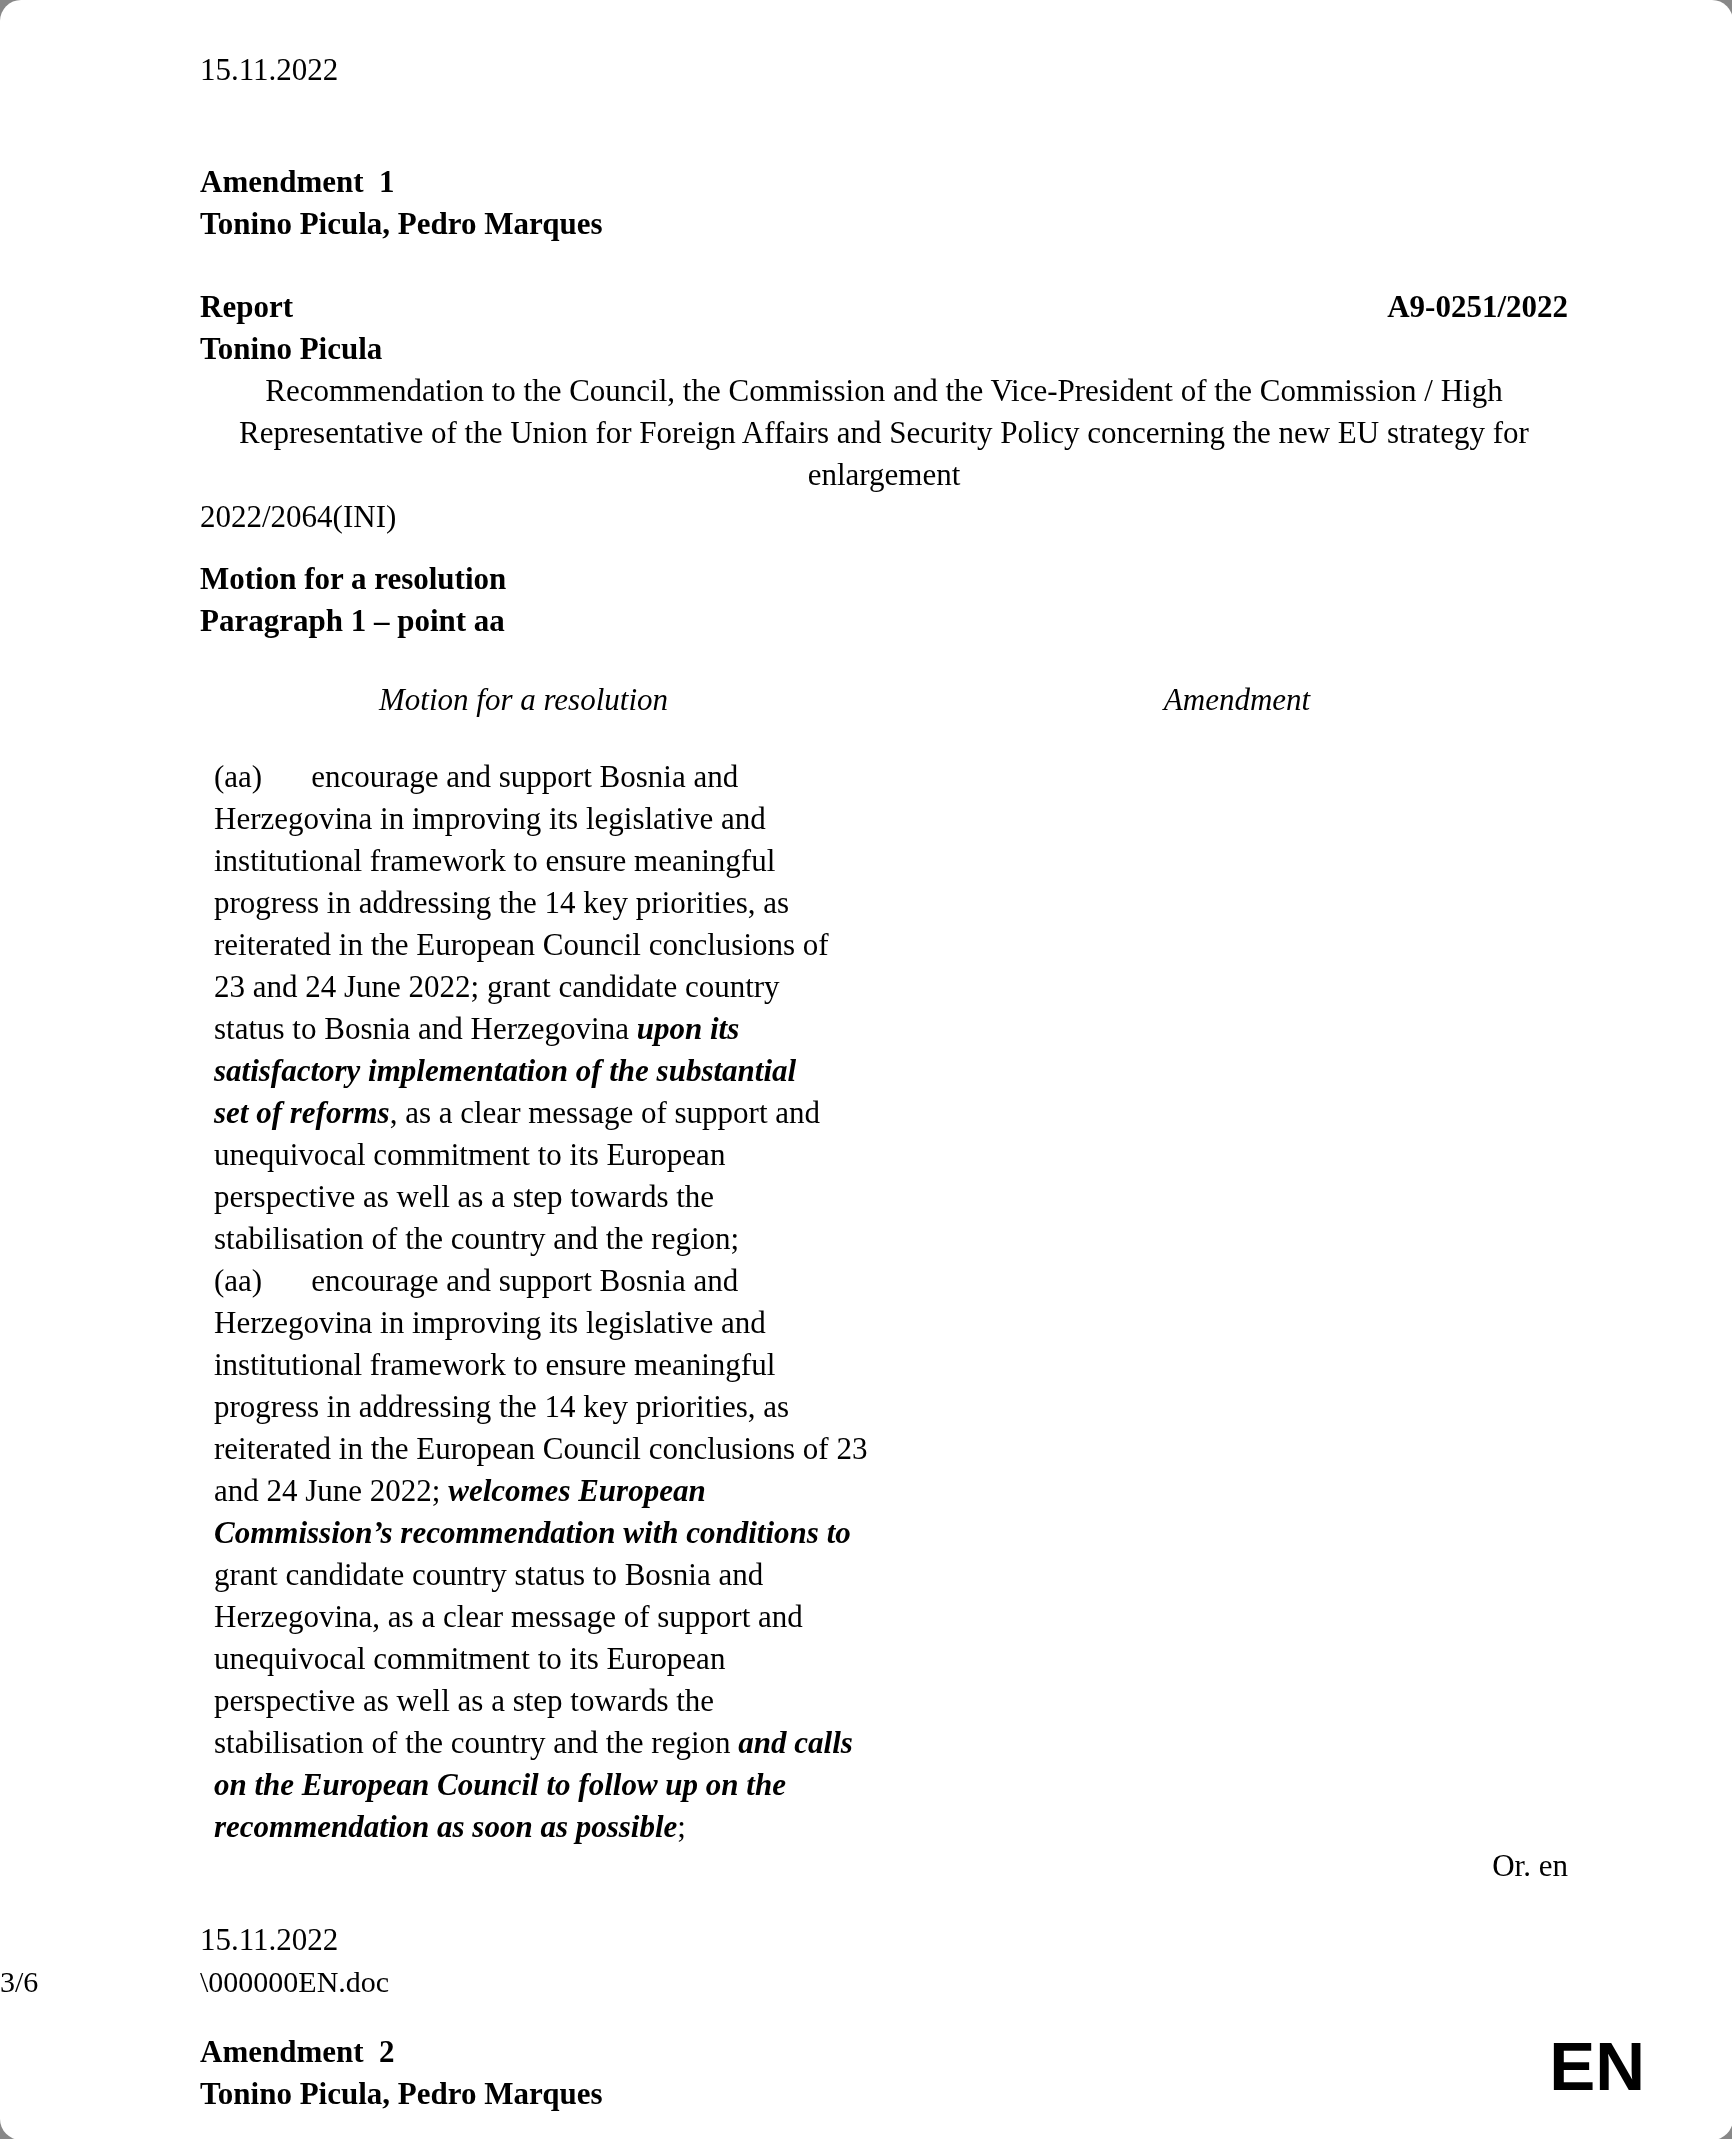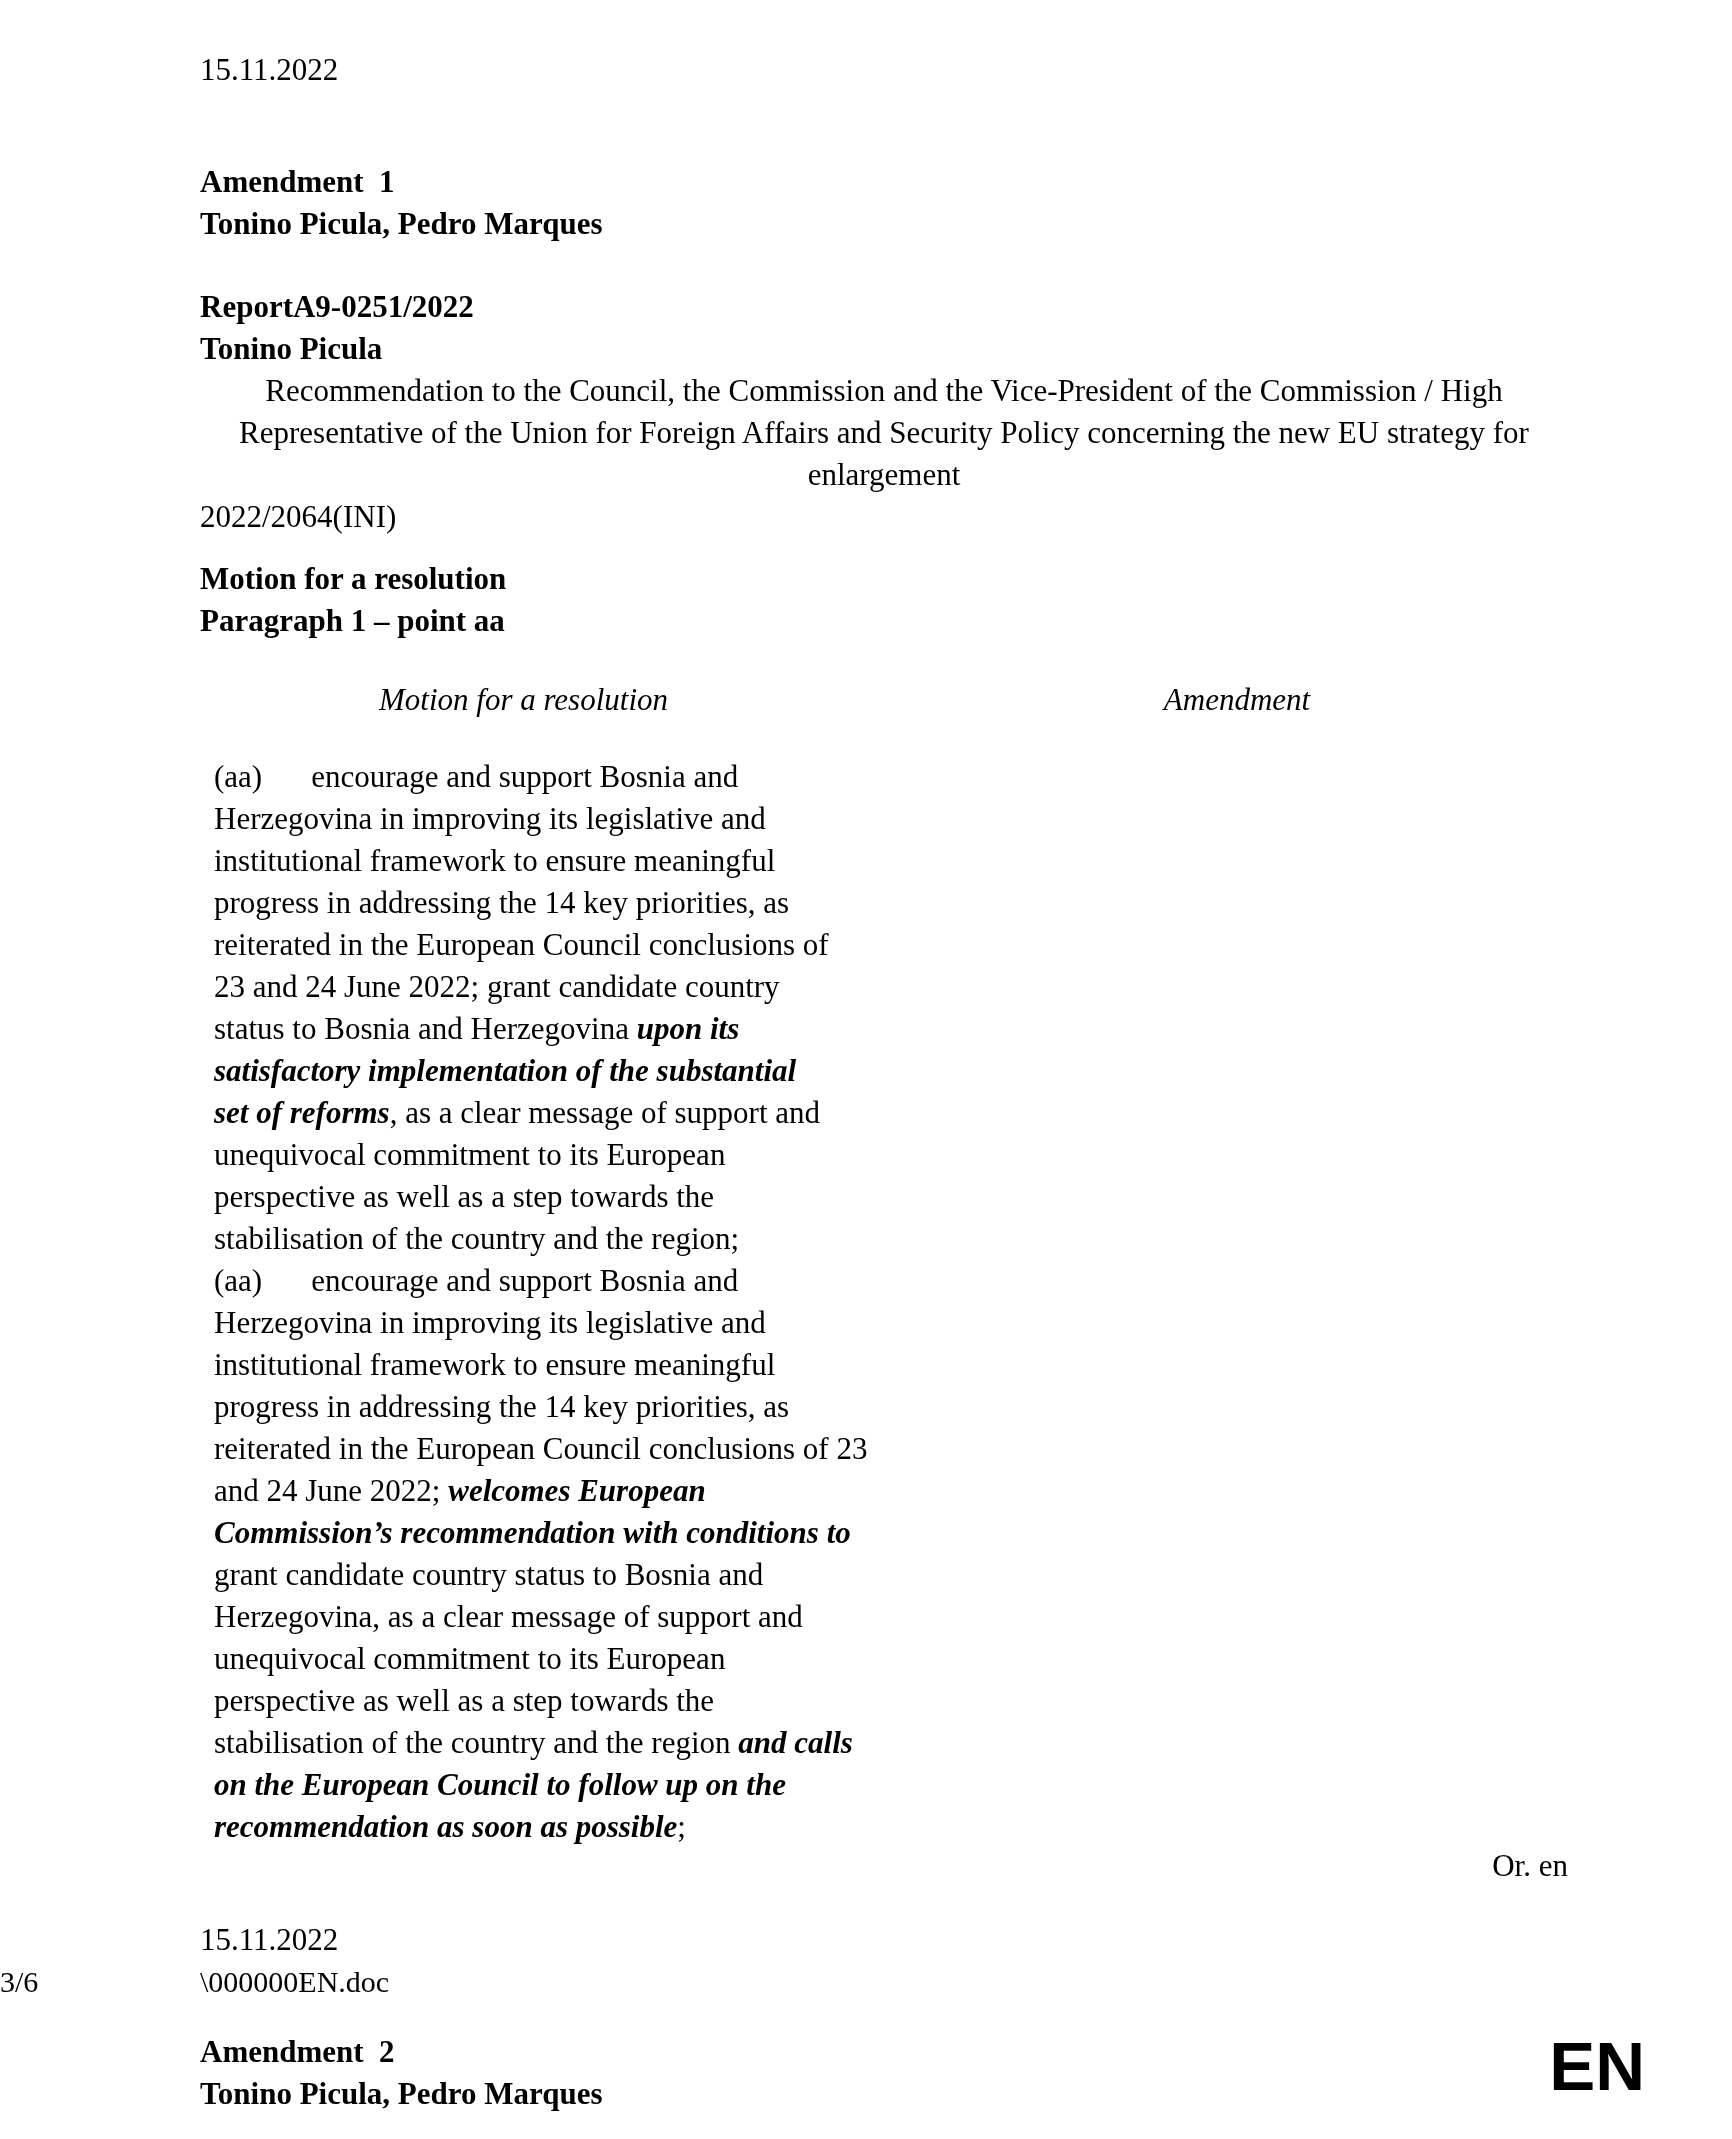--- a/index.html
+++ b/index.html
@@ -7,27 +7,28 @@
     position: relative;
     width: 1733px;
     height: 2140px;
     margin: 0 auto;
     background: #ffffff;
     color: #000000;
     font-family: "Liberation Serif", "DejaVu Serif", serif;
     font-size: 31px;
     line-height: 42px;
     overflow: hidden;
+    border-radius: 21px;
   }
   .content { padding: 49px 165px 0 200px; }
   .bold { font-weight: bold; }
   .italic { font-style: italic; }
   .ws-pre { white-space: pre-wrap; }
   .title-block { margin-top: 70px; }
-  .report-row { margin-top: 41px; display: flex; }
+  .report-row { margin-top: 41px; display: flex; justify-content: space-between; }
   .report-row2 { margin-top: 38px; }
   .subject { width: 100%; text-align: center; }
   .motion-block { margin-top: 20.4px; }
   .cols-header { margin-top: 37px; display: flex; margin-left: 14px; }
   .cols-body { margin-top: 35px; display: flex; margin-left: 14px; align-items: flex-start; flex-direction: column; }
   .col-left { width: 619px; }
   .col-gap { width: 77px; flex: none; }
   .col-right { width: 654px; }
   .center { text-align: center; }
   .origin { margin-top: -3.5px; text-align: right; }

